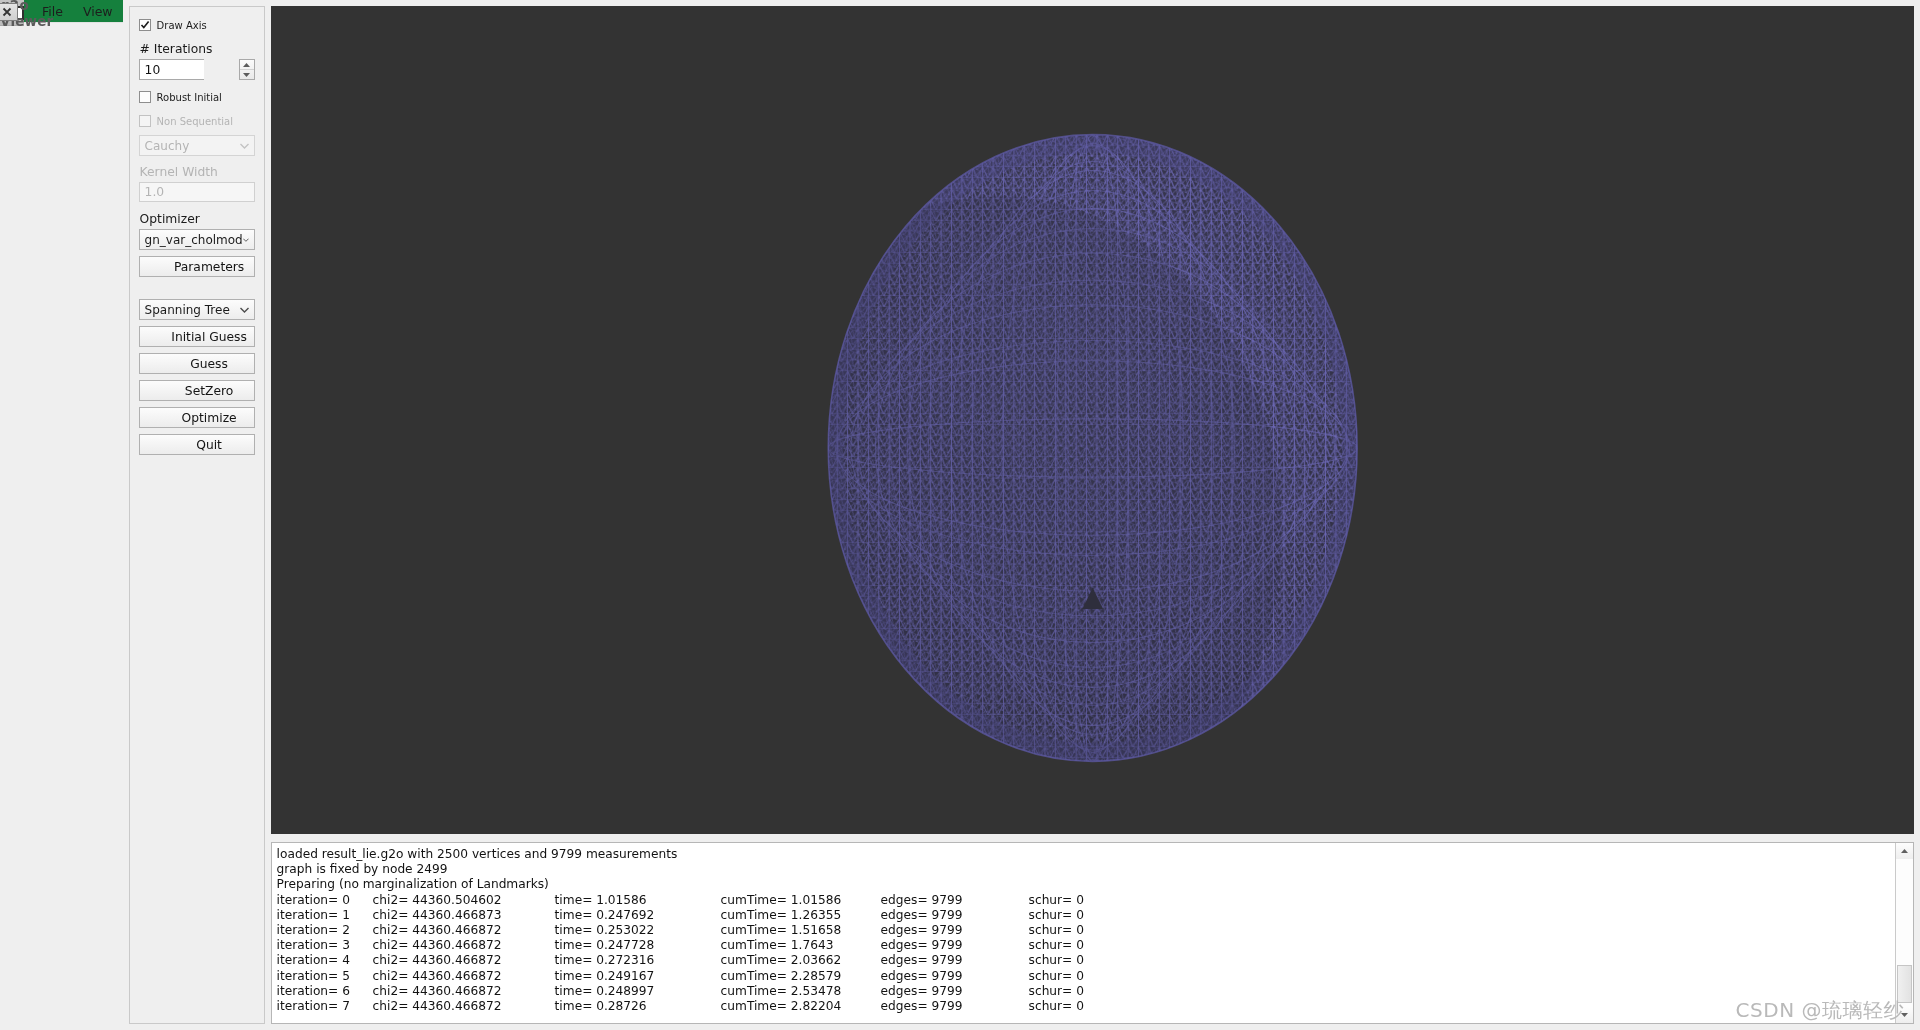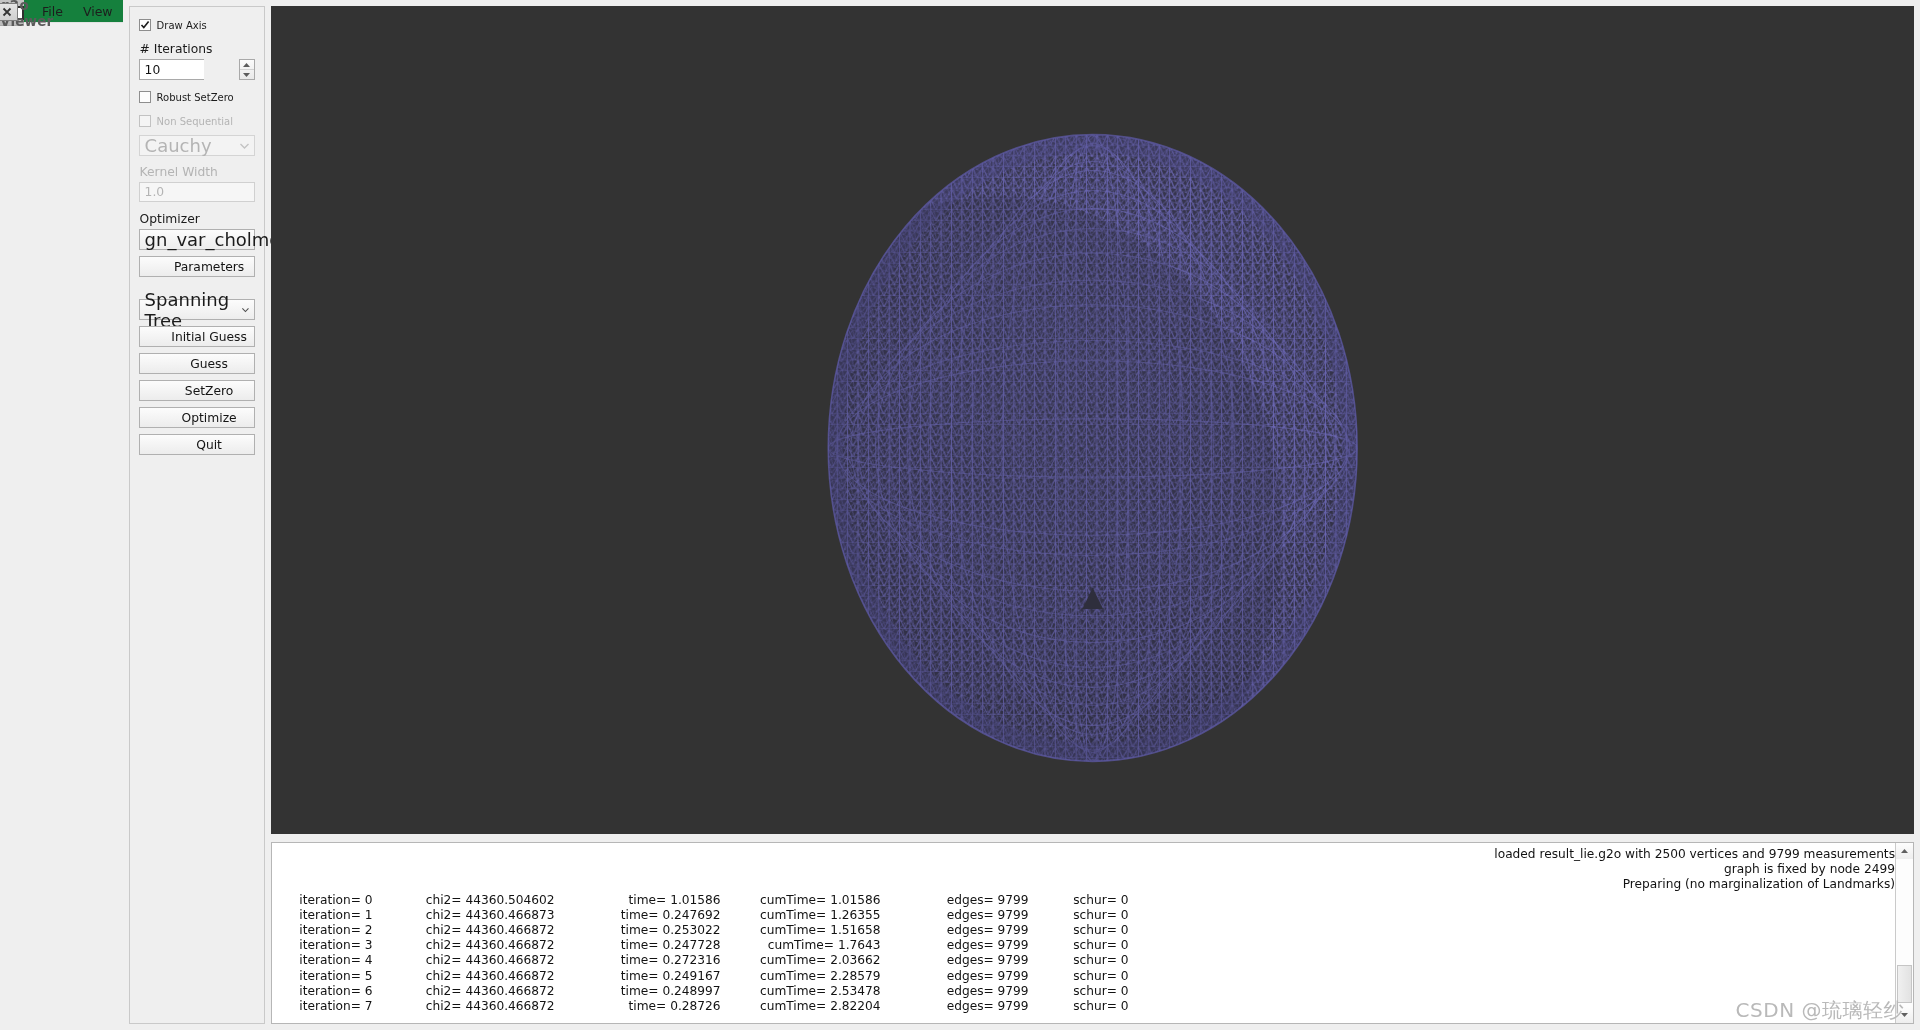--- a/index.html
+++ b/index.html
@@ -176,21 +176,21 @@
     border: 1px solid #b0b0b0;
     background: linear-gradient(#fcfcfc, #ededed);
     box-sizing: border-box;
     display: flex;
     align-items: center;
     padding: 0 5px;
     margin-bottom: 6px;
     justify-content: space-between;
   }
   .combo.disabled { border-color: #d4d4d4; background: #f3f3f3; }
-  .combo-txt { font-size: 18px; color: #1b1b1b; }
+  .combo-txt { font-size: 12px; color: #1b1b1b; }
   .combo.disabled .combo-txt { color: #b4b4b4; }
 
   .textfield {
     height: 14px;
     border: 1px solid #d0d0d0;
     background: #f6f6f6;
     box-sizing: border-box;
     display: flex;
     align-items: center;
     padding: 9px 5px;
@@ -214,21 +214,20 @@
   }
   .gap-block { height: 16px; }
 
   
   .rightcol {
     flex: 1;
     display: flex;
     flex-direction: column;
     gap: 8px;
     min-width: 0;
-    text-align: right;
   }
 
   
   .viewport {
     flex: 1;
     background: #333333;
     position: relative;
     overflow: hidden;
     min-height: 0;
   }
@@ -366,21 +365,21 @@
           <div class="spin-b">
             <svg width="9" height="6" viewBox="0 0 9 6">
               <path d="M4.5 5 L1 1 L8 1 Z" fill="#5b5b5b"></path>
             </svg>
           </div>
         </div>
       </div>
 
       <div class="row-check">
         <div class="cbox"></div>
-        <span class="lbl">Robust SetZero</span>
+        <span class="lbl">Robust Initial</span>
       </div>
 
       <div class="row-check">
         <div class="cbox disabled"></div>
         <span class="lbl disabled">Non Sequential</span>
       </div>
 
       <div class="combo disabled">
         <span class="combo-txt">Cauchy</span>
         <svg width="9" height="6" viewBox="0 0 9 6">

